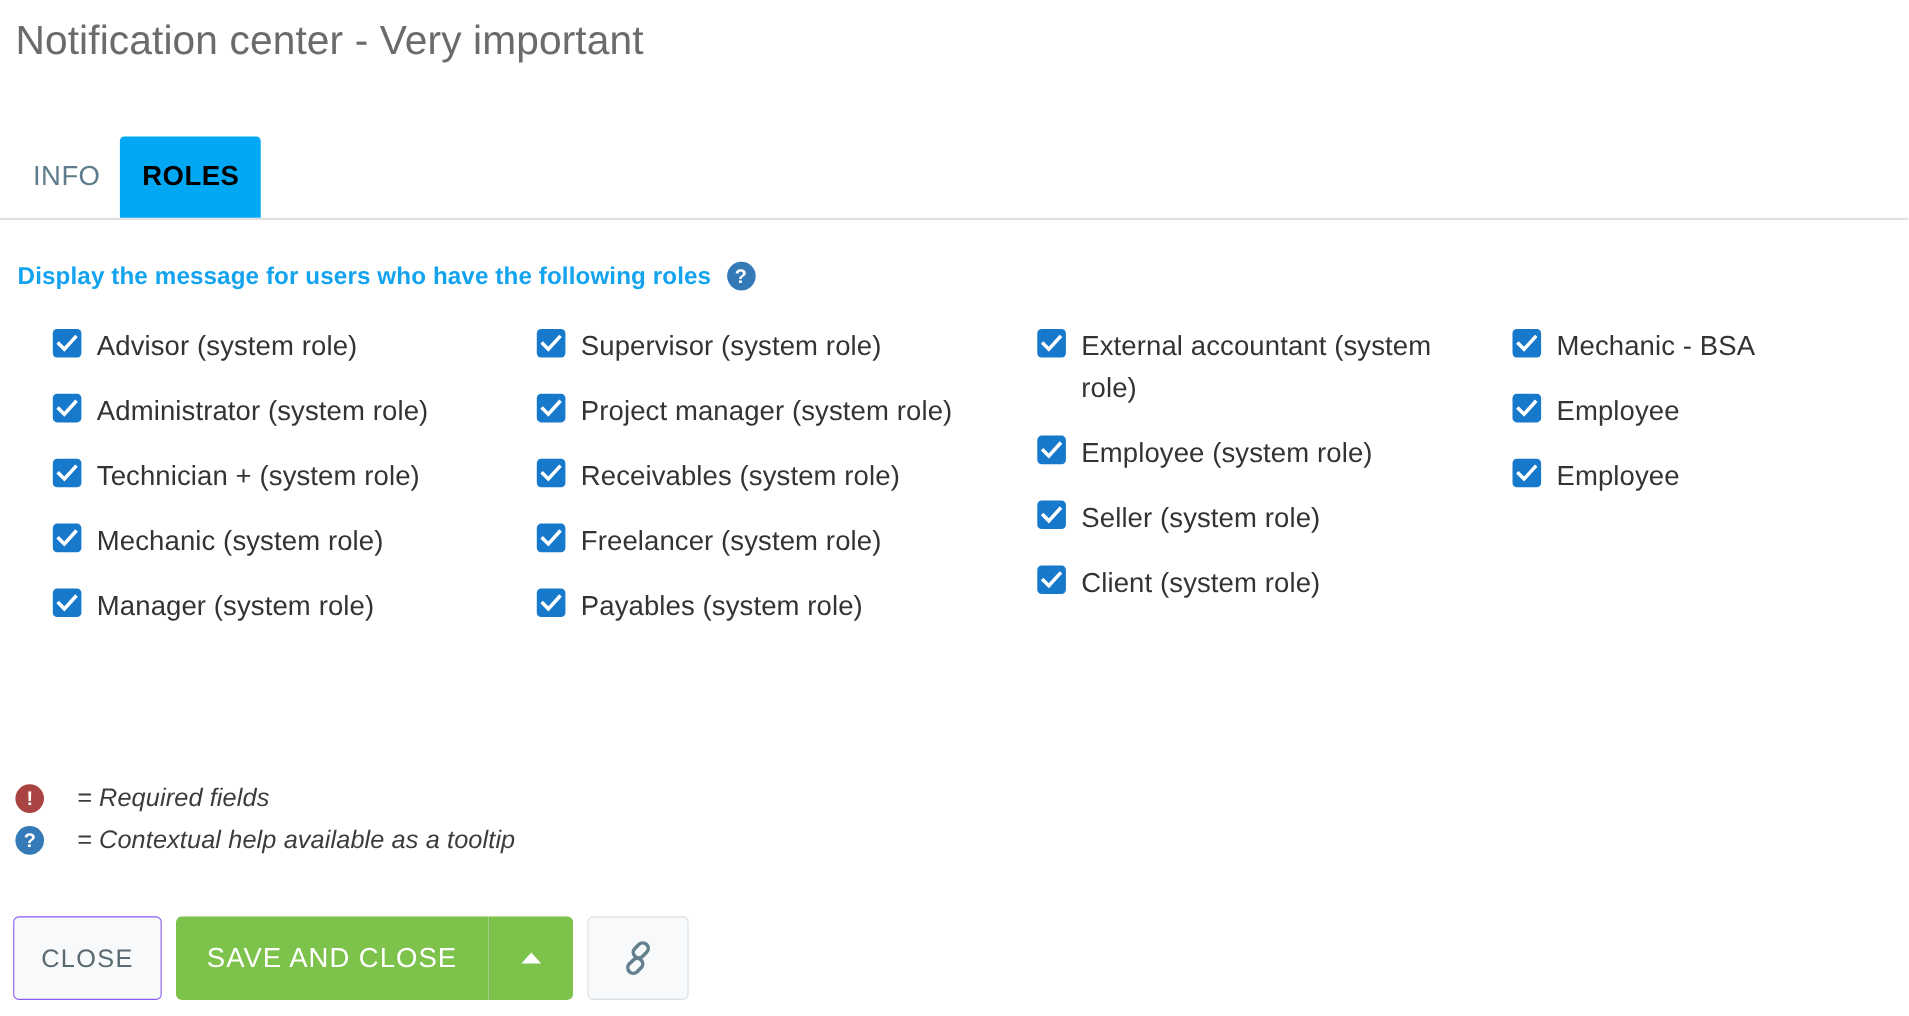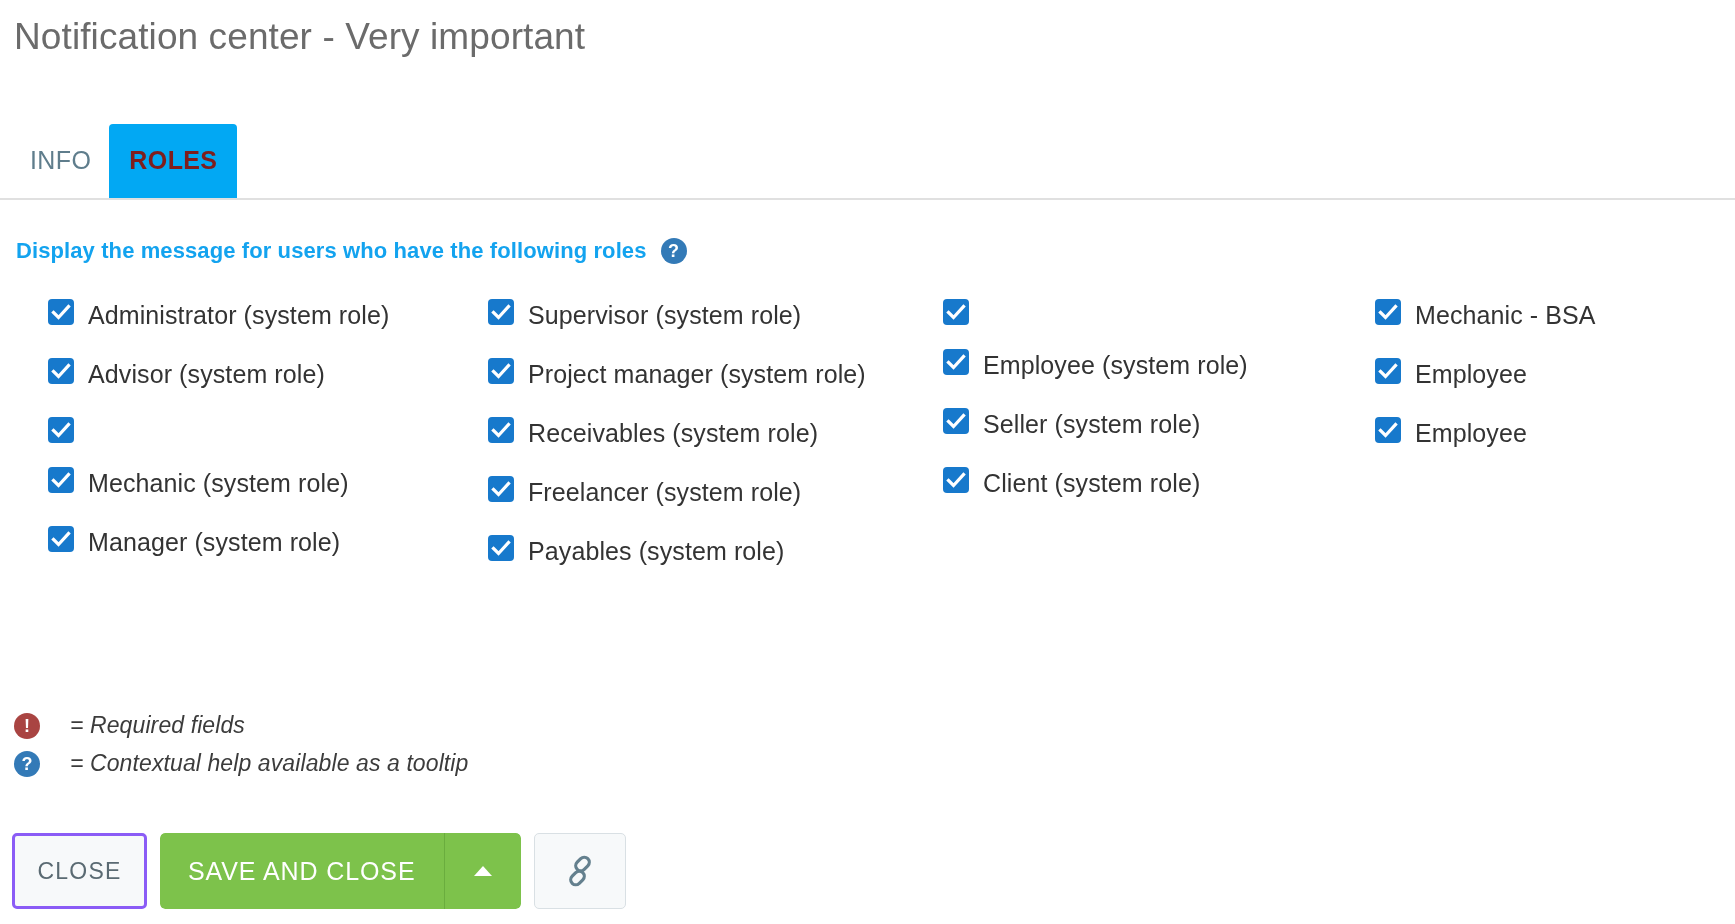--- a/index.html
+++ b/index.html
@@ -53,21 +53,21 @@
     padding: 16px 18px 17px 18px;
     color: #5f7d8c;
     background: transparent;
     border: none;
     cursor: pointer;
     line-height: 1;
     font-family: "Liberation Sans", sans-serif;
   }
   .tab.active {
     background: #02a8f3;
-    color: #7f1d1d;
+    color: #000000;
     font-weight: 700;
     border-radius: 4px 4px 0 0;
     padding: 18px 20px 19px 20px;
   }
 
   
   .section-head {
     position: absolute;
     left: 16px;
     top: 238px;
@@ -204,21 +204,21 @@
     font-family: "Liberation Sans", sans-serif;
     border-radius: 5px;
     cursor: pointer;
     display: flex;
     align-items: center;
     justify-content: center;
     box-sizing: border-box;
   }
   .btn-close {
     background: #f7f9fa;
-    border: 3px solid #8b5cf6;
+    border: 1px solid #8b5cf6;
     color: #5a6a72;
     font-size: 23px;
     letter-spacing: 1.2px;
     width: 135px;
     height: 76px;
   }
   .split {
     display: flex;
     border-radius: 5px;
     overflow: hidden;
@@ -268,36 +268,37 @@
 
 <div class="roles-grid">
 
   <div class="roles-col c1">
     <label class="role-item">
       <span class="cbox">
           <svg width="20" height="20" viewBox="0 0 20 20">
             <path d="M2.5 10.5 L7.5 15.5 L17.5 4.5" stroke="#ffffff" stroke-width="3.2" fill="none" stroke-linecap="square"></path>
           </svg>
         </span>
+      <span class="role-label">Advisor (system role)</span>
+    </label>
+    <label class="role-item">
+      <span class="cbox">
+          <svg width="20" height="20" viewBox="0 0 20 20">
+            <path d="M2.5 10.5 L7.5 15.5 L17.5 4.5" stroke="#ffffff" stroke-width="3.2" fill="none" stroke-linecap="square"></path>
+          </svg>
+        </span>
       <span class="role-label">Administrator (system role)</span>
     </label>
     <label class="role-item">
       <span class="cbox">
           <svg width="20" height="20" viewBox="0 0 20 20">
             <path d="M2.5 10.5 L7.5 15.5 L17.5 4.5" stroke="#ffffff" stroke-width="3.2" fill="none" stroke-linecap="square"></path>
           </svg>
         </span>
-      <span class="role-label">Advisor (system role)</span>
-    </label>
-    <label class="role-item">
-      <span class="cbox">
-          <svg width="20" height="20" viewBox="0 0 20 20">
-            <path d="M2.5 10.5 L7.5 15.5 L17.5 4.5" stroke="#ffffff" stroke-width="3.2" fill="none" stroke-linecap="square"></path>
-          </svg>
-        </span>
+      <span class="role-label">Technician + (system role)</span>
     </label>
     <label class="role-item">
       <span class="cbox">
           <svg width="20" height="20" viewBox="0 0 20 20">
             <path d="M2.5 10.5 L7.5 15.5 L17.5 4.5" stroke="#ffffff" stroke-width="3.2" fill="none" stroke-linecap="square"></path>
           </svg>
         </span>
       <span class="role-label">Mechanic (system role)</span>
     </label>
     <label class="role-item">
@@ -353,20 +354,21 @@
     </label>
   </div>
 
   <div class="roles-col c3">
     <label class="role-item">
       <span class="cbox">
           <svg width="20" height="20" viewBox="0 0 20 20">
             <path d="M2.5 10.5 L7.5 15.5 L17.5 4.5" stroke="#ffffff" stroke-width="3.2" fill="none" stroke-linecap="square"></path>
           </svg>
         </span>
+      <span class="role-label">External accountant (system role)</span>
     </label>
     <label class="role-item">
       <span class="cbox">
           <svg width="20" height="20" viewBox="0 0 20 20">
             <path d="M2.5 10.5 L7.5 15.5 L17.5 4.5" stroke="#ffffff" stroke-width="3.2" fill="none" stroke-linecap="square"></path>
           </svg>
         </span>
       <span class="role-label">Employee (system role)</span>
     </label>
     <label class="role-item">

